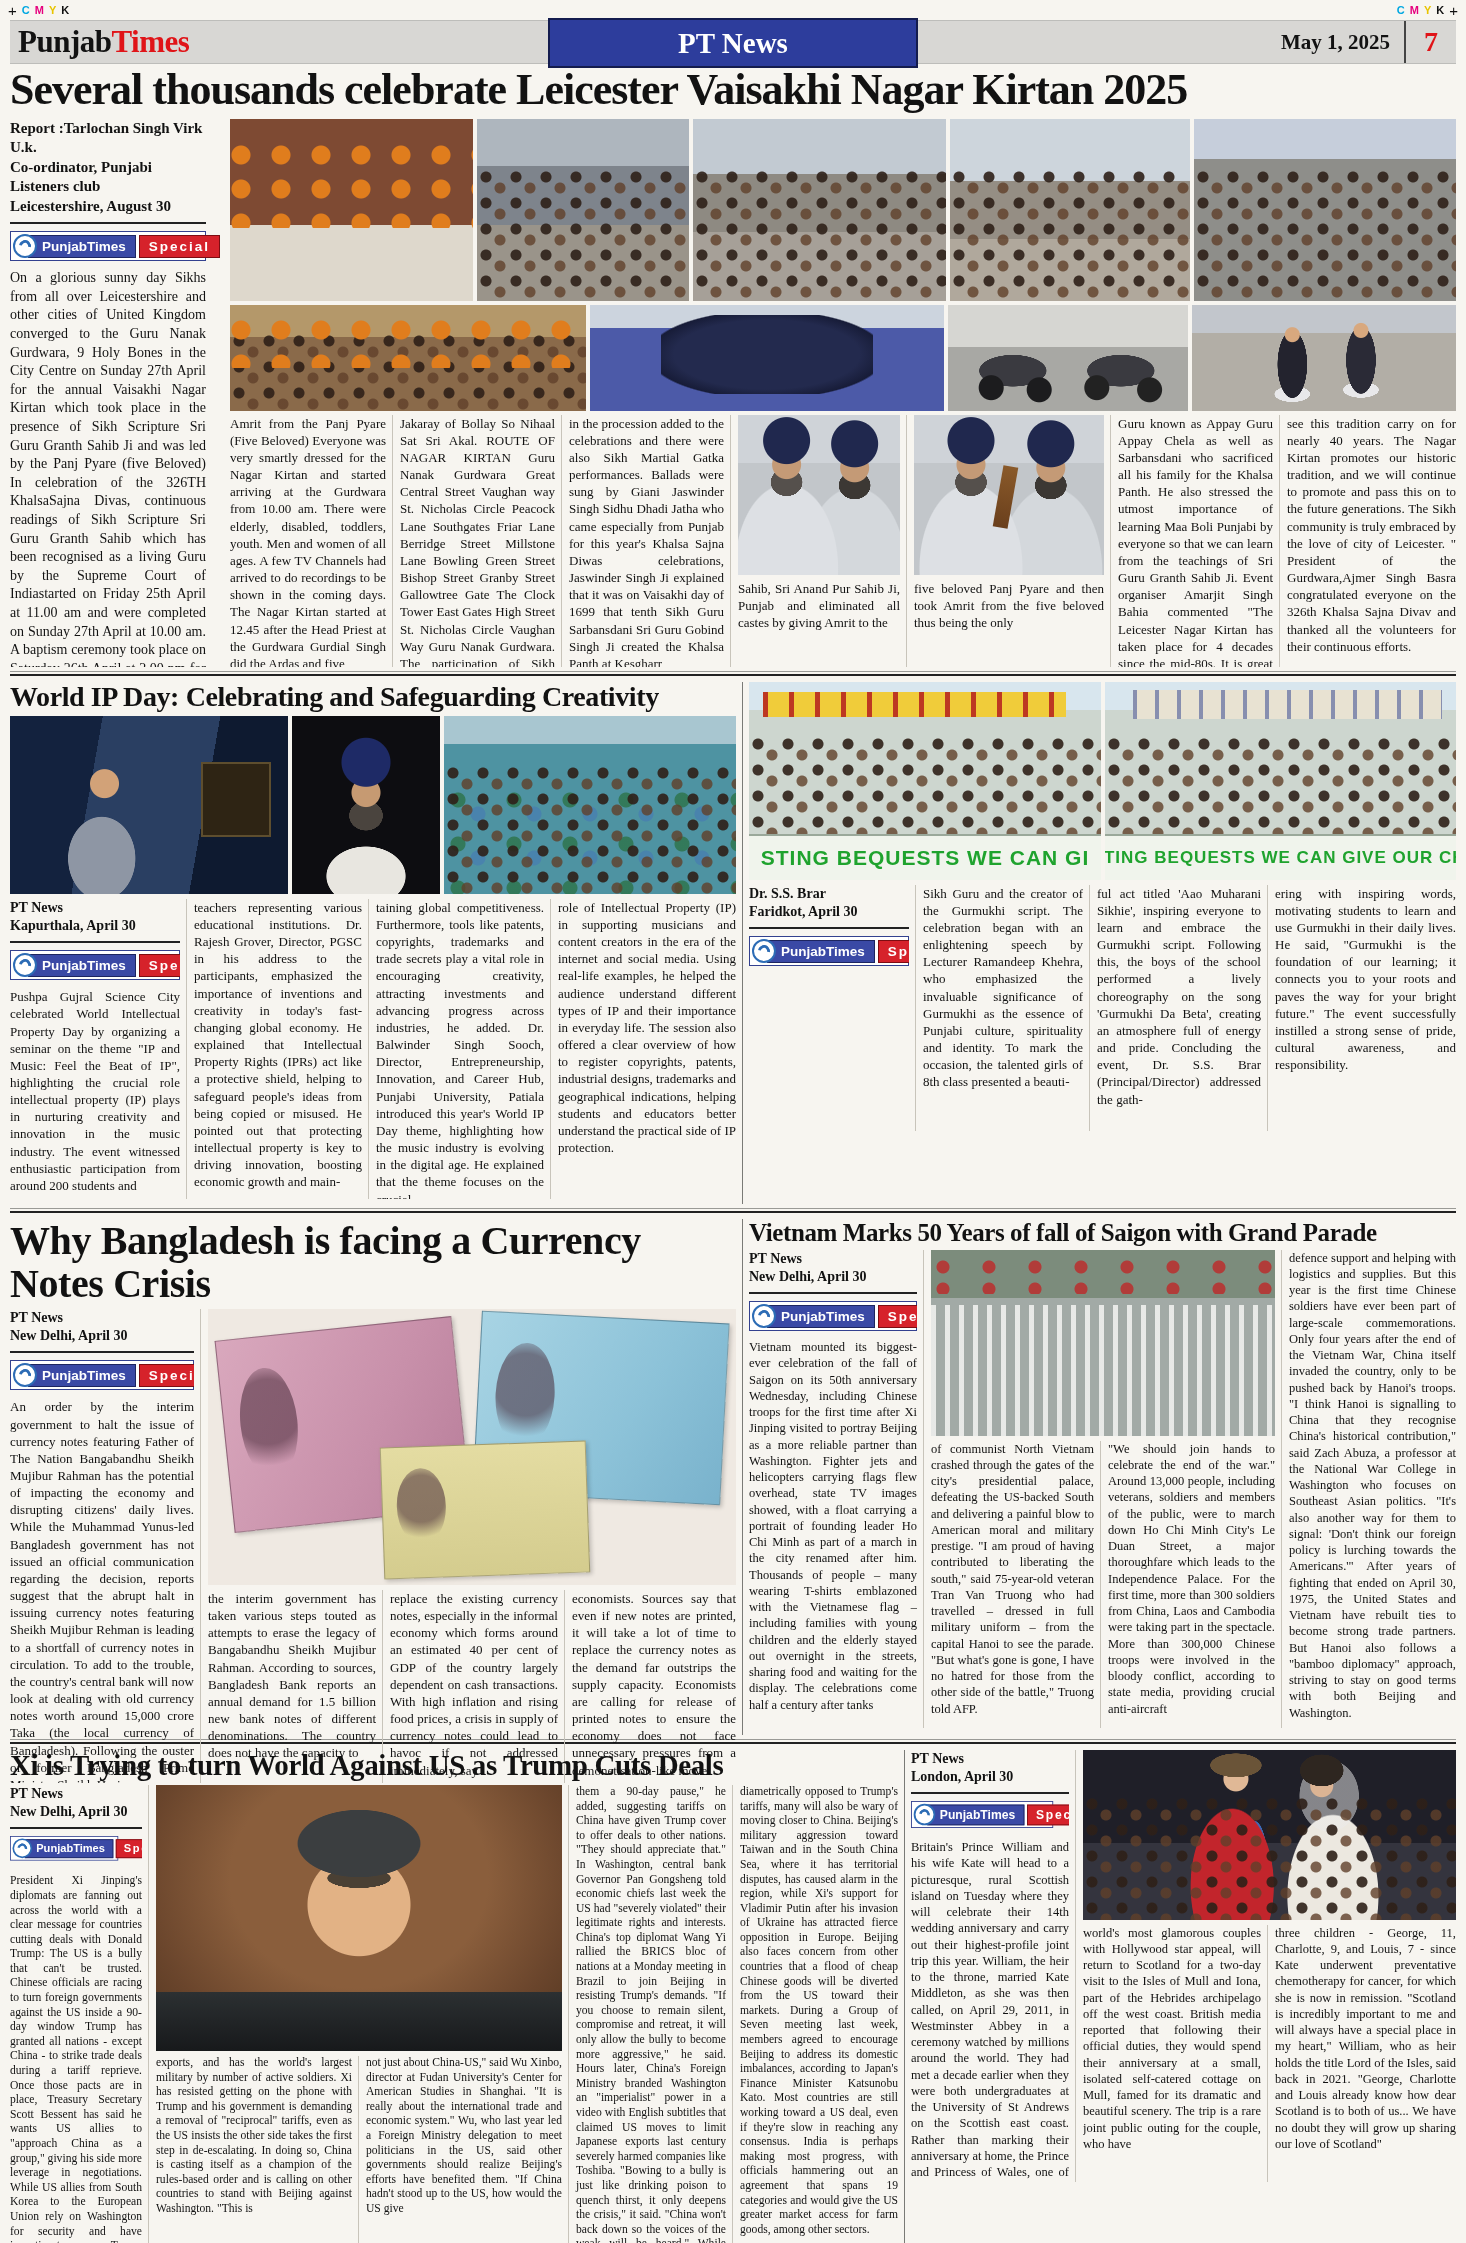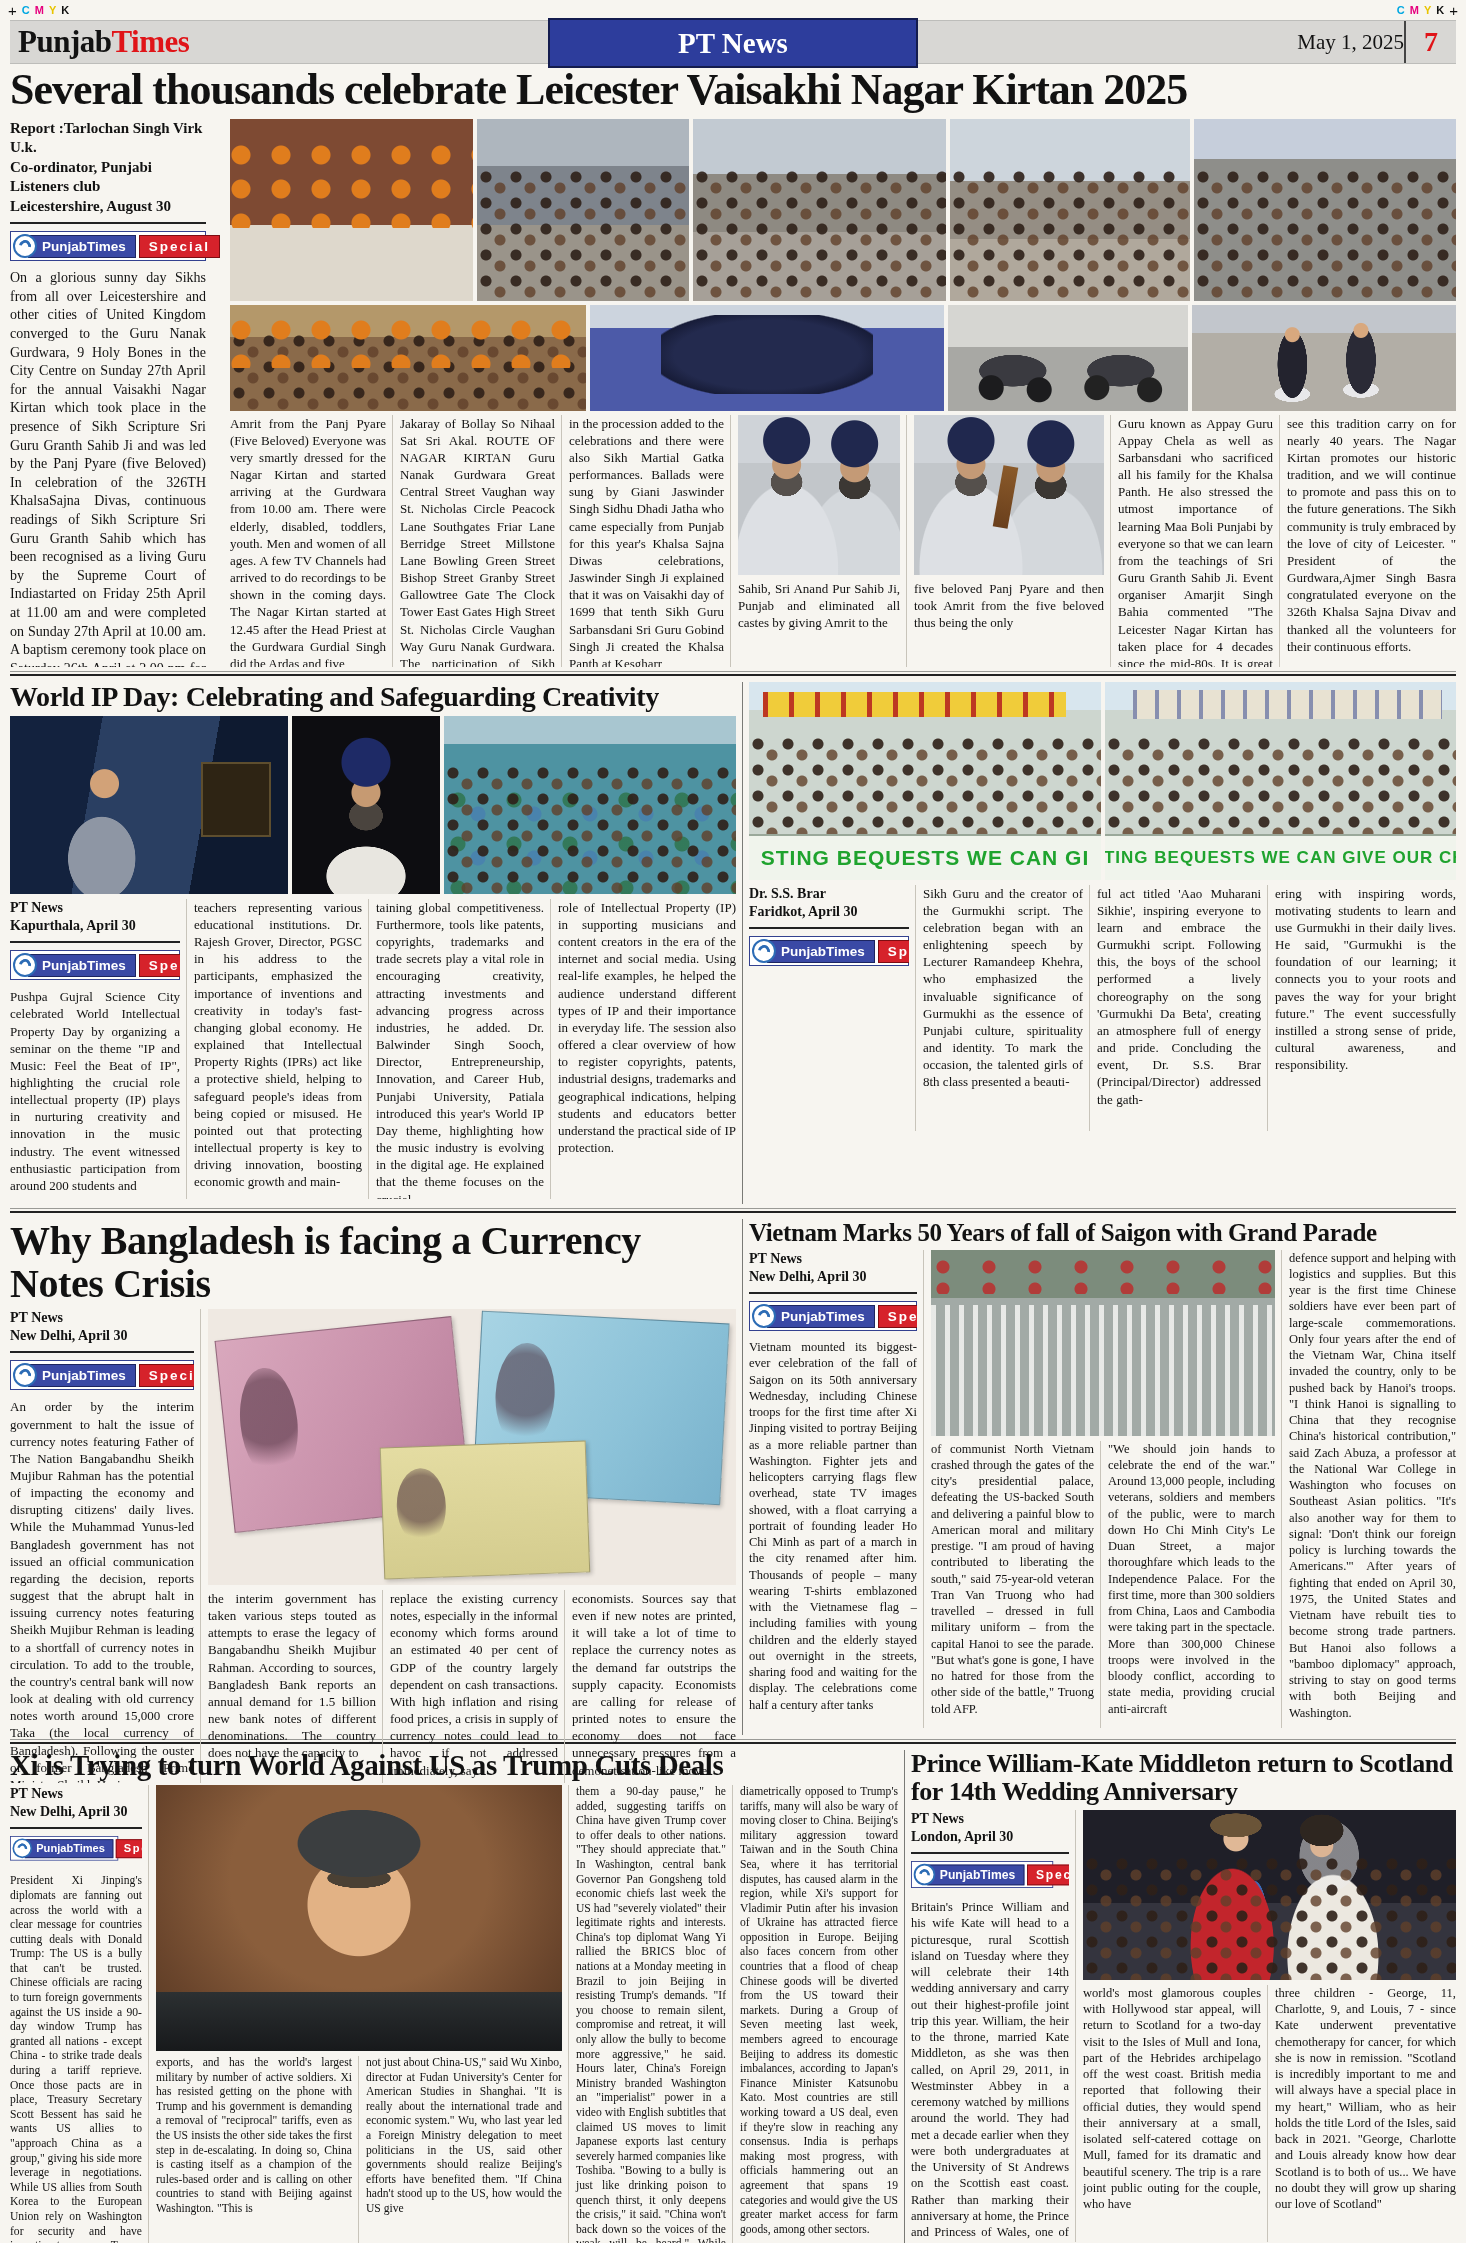--- a/index.html
+++ b/index.html
@@ -11,21 +11,21 @@
 .reggrp{display:flex;gap:5px;align-items:center;}
 .regcross{color:#111;font-size:15px;font-weight:normal;}
 .reg-c{color:#00a7e1;} .reg-m{color:#e6007e;} .reg-y{color:#e8c400;} .reg-k{color:#111;}
 
 
 .masthead{height:44px;background:#d8d7d4;margin:0 10px;display:flex;align-items:center;position:relative;border-top:1px solid #bdbdba;border-bottom:1px solid #bdbdba;}
 .brand{font-size:31px;font-weight:bold;letter-spacing:-.5px;padding-left:8px;}
 .brand-red{color:#e01418;}
 .ptnews{position:absolute;left:50%;transform:translateX(-50%);top:-3px;height:50px;width:370px;background:#2d3d9c;border:2px solid #141c4e;color:#fff;display:flex;align-items:center;justify-content:center;font-size:29px;font-weight:bold;}
 .mh-right{margin-left:auto;display:flex;align-items:stretch;height:100%;}
-.mh-date{font-size:21px;font-weight:normal;display:flex;align-items:center;padding-right:0;}
+.mh-date{font-size:21px;font-weight:bold;display:flex;align-items:center;padding-right:14px;}
 .mh-sep{width:2px;background:#444;}
 .mh-page{color:#e01418;font-size:28px;font-weight:bold;display:flex;align-items:center;padding:0 18px;}
 
 
 .h1-main{font-size:44px;font-weight:bold;letter-spacing:-1px;line-height:1.06;margin:3px 10px 5px;}
 .h2{font-weight:bold;line-height:1.08;letter-spacing:-.4px;margin-bottom:4px;}
 
 
 .hsep{margin:4px 10px 6px;height:5px;border-top:1px solid #9a9a96;border-bottom:2.5px solid #222;}
 .vrule{width:1px;background:#7a7a76;flex:none;}
@@ -336,21 +336,20 @@
             <div class="c col" style="width:196px">exports, and has the world's largest military by number of active soldiers. Xi has resisted getting on the phone with Trump and his government is demanding a removal of "reciprocal" tariffs, even as the US insists the other side takes the first step in de-escalating. In doing so, China is casting itself as a champion of the rules-based order and is calling on other countries to stand with Beijing against Washington. "This is</div>
             <div class="c col" style="flex:1">not just about China-US," said Wu Xinbo, director at Fudan University's Center for American Studies in Shanghai. "It is really about the international trade and economic system." Wu, who last year led a Foreign Ministry delegation to meet politicians in the US, said other governments should realize Beijing's efforts have benefited them. "If China hadn't stood up to the US, how would the US give</div>
           </div>
         </div>
         <div class="c col" style="width:158px">them a 90-day pause," he added, suggesting tariffs on China have given Trump cover to offer deals to other nations. "They should appreciate that." In Washington, central bank Governor Pan Gongsheng told economic chiefs last week the US had "severely violated" their legitimate rights and interests. China's top diplomat Wang Yi rallied the BRICS bloc of nations at a Monday meeting in Brazil to join Beijing in resisting Trump's demands. "If you choose to remain silent, compromise and retreat, it will only allow the bully to become more aggressive," he said. Hours later, China's Foreign Ministry branded Washington an "imperialist" power in a video with English subtitles that claimed US moves to limit Japanese exports last century severely harmed companies like Toshiba. "Bowing to a bully is just like drinking poison to quench thirst, it only deepens the crisis," it said. "China won't back down so the voices of the weak will be heard." While many partners such as the EU are</div>
         <div class="c col" style="flex:1">diametrically opposed to Trump's tariffs, many will also be wary of moving closer to China. Beijing's military aggression toward Taiwan and in the South China Sea, where it has territorial disputes, has caused alarm in the region, while Xi's support for Vladimir Putin after his invasion of Ukraine has attracted fierce opposition in Europe. Beijing also faces concern from other countries that a flood of cheap Chinese goods will be diverted from the US toward their markets. During a Group of Seven meeting last week, members agreed to encourage Beijing to address its domestic imbalances, according to Japan's Finance Minister Katsunobu Kato. Most countries are still working toward a US deal, even if they're slow in reaching any consensus. India is perhaps making most progress, with officials hammering out an agreement that spans 19 categories and would give the US greater market access for farm goods, among other sectors.</div>
       </div>
     </section>
     <div class="vrule"></div>
     <section style="flex:1;min-width:0;">
-      <h2 class="h2" style="font-size:26px">Prince William-Kate Middleton return to Scotland for 14th Wedding Anniversary</h2>
       <div class="cols med" style="height:432px">
         <div class="c colb" style="width:158px">
           <div class="byline byline-sm">
             <div>PT News</div>
             <div>London, April 30</div>
           </div>
           <div class="byline-rule"></div>
           <div class="badge" style="transform:scale(.9);transform-origin:left top;">
             <span class="badge-logo"></span>
             <span class="badge-name">PunjabTimes</span>

